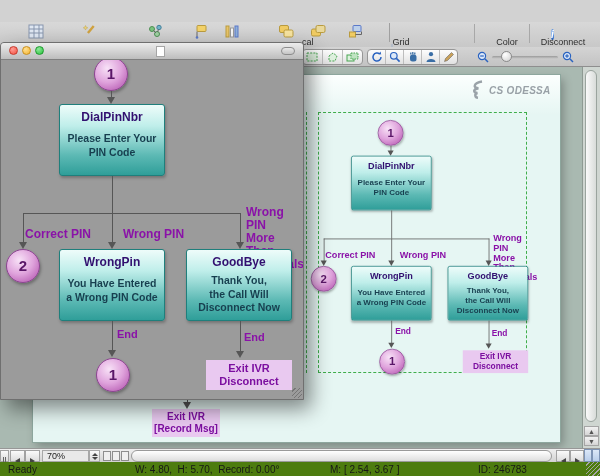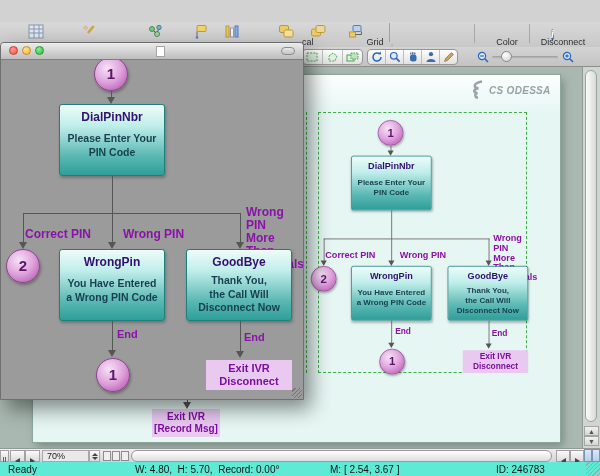--- a/index.html
+++ b/index.html
@@ -99,21 +99,21 @@
     border-radius:7px;background:linear-gradient(#ffffff,#dedede);box-sizing:border-box;}
   .zoomfield{position:absolute;left:42px;top:1px;width:47px;height:12px;border:1px solid #a8a8a8;
     background:#e9e9e9;font-size:9px;line-height:11px;padding-left:4px;box-sizing:border-box;color:#222;}
   .stepper{position:absolute;left:89px;top:1px;width:11px;height:12px;border:1px solid #a8a8a8;
     background:linear-gradient(#fafafa,#dcdcdc);box-sizing:border-box;display:flex;flex-direction:column;
     align-items:center;justify-content:center;gap:1px;}
   .tu{width:0;height:0;border-left:3px solid transparent;border-right:3px solid transparent;border-bottom:3px solid #444;}
   .td{width:0;height:0;border-left:3px solid transparent;border-right:3px solid transparent;border-top:3px solid #444;}
   .pagebox{position:absolute;top:2px;width:8px;height:10px;border:1px solid #8d8d8d;background:#efefef;box-sizing:border-box;}
   .bluebtn{position:absolute;top:0;width:8px;height:13px;border:1px solid #7d93b5;background:linear-gradient(#dce8f8,#b8cdea);box-sizing:border-box;}
-  .statusbar{position:absolute;left:0;top:462px;width:600px;height:14px;background:#5eead4;
+  .statusbar{position:absolute;left:0;top:462px;width:600px;height:14px;background:#4d7c0f;
     font-size:10px;color:#161616;}
   .grip{position:absolute;right:0;top:0;width:14px;height:14px;
     background:repeating-linear-gradient(135deg,transparent 0 2px,#a5a5a5 2px 3px);}
 
   
   .float-win{position:absolute;left:0;top:42px;width:304px;height:358px;z-index:40;
     border:1px solid #6f6f6f;border-radius:4px 4px 0 0;box-sizing:border-box;
     box-shadow:7px 9px 20px rgba(0,0,0,.45);background:#9b9b9b;}
   .fw-titlebar{position:relative;height:16px;background:linear-gradient(#ececec,#bdbdbd);
     border-bottom:1px solid #7f7f7f;border-radius:3px 3px 0 0;}
@@ -182,21 +182,21 @@
           <rect x="1.5" y="8" width="6" height="5" fill="#f0cb63" stroke="#b99b3f"></rect>
           <path d="M7.5 10.5h6v-3" stroke="#666" fill="none"></path>
         </svg>
     </span>
     <span class="tb-ico" style="left:389px"><span class="grid-btn-ico"></span></span>
     <span class="tb-ico" style="left:501px"><span class="color-wheel"></span></span>
     <span class="tb-ico" style="left:551px"><span class="insp-ico">i</span></span>
     <span class="vdiv" style="left:474px"></span>
     <span class="vdiv" style="left:529px"></span>
     <div class="tb-label" style="left:302px;width:20px;text-align:left">cal</div>
-    <div class="tb-label" style="left:350px;width:50px">Grid</div>
+    <div class="tb-label" style="left:376px;width:50px">Grid</div>
     <div class="tb-label" style="left:482px;width:50px">Color</div>
     <div class="tb-label" style="left:533px;width:60px">Disconnect</div>
   </div>
 
   <div class="toolbar2">
     <div class="segg" style="left:302px">
       <span class="seg">
         <svg width="13" height="11">
             <rect x="1" y="1" width="10" height="8" fill="#def0de" stroke="#49a552" stroke-dasharray="2 1.2"></rect>
           </svg>
@@ -359,21 +359,21 @@
     <div class="hbtn" style="left:556px;width:14px"><span class="tri l"></span></div>
     <div class="hbtn" style="left:570px;width:14px"><span class="tri r"></span></div>
     <span class="bluebtn" style="left:584px"></span>
     <span class="bluebtn" style="left:592px"></span>
   </div>
 
   <div class="statusbar">
     <span class="abs ws" style="left:8px;top:2px">Ready</span>
     <span class="abs ws" style="left:135px;top:2px">W: 4.80,  H: 5.70,  Record: 0.00°</span>
     <span class="abs ws" style="left:330px;top:2px">M: [ 2.54, 3.67 ]</span>
-    <span class="abs ws" style="left:496px;top:2px">ID: 246783</span>
+    <span class="abs ws" style="left:478px;top:2px">ID: 246783</span>
     <span class="grip"></span>
   </div>
 
   <div class="float-win">
     <div class="fw-titlebar">
       <span class="tl" style="left:8px;top:3px;background:radial-gradient(circle at 35% 30%,#ff9d96,#f4503f);border:1px solid #c73a2d"></span>
       <span class="tl" style="left:21px;top:3px;background:radial-gradient(circle at 35% 30%,#ffe092,#f5b32e);border:1px solid #c88f1e"></span>
       <span class="tl" style="left:34px;top:3px;background:radial-gradient(circle at 35% 30%,#8fe89a,#27c33c);border:1px solid #1e9a2e"></span>
       <div class="fw-title"><span class="doc-ico"></span></div>
       <span class="oval" style="right:8px;top:4px"></span>

